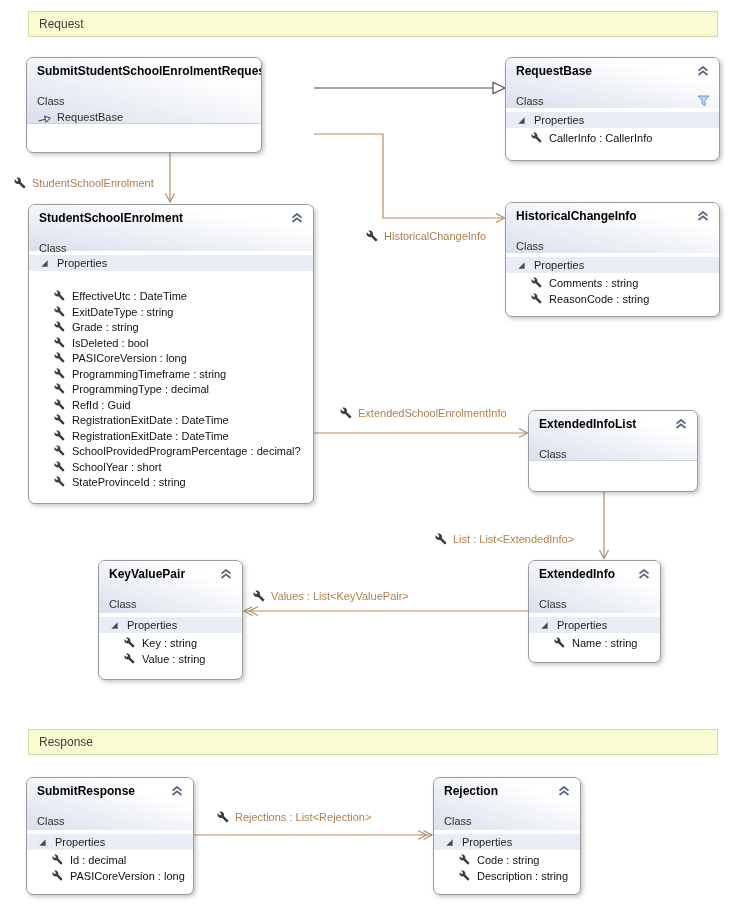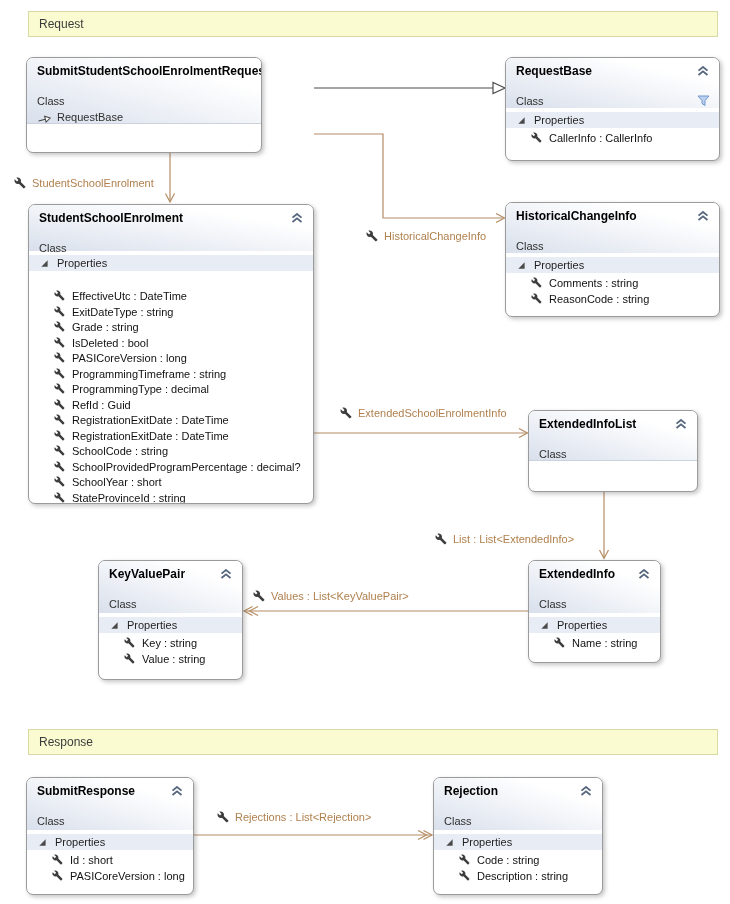--- a/index.html
+++ b/index.html
@@ -221,26 +221,20 @@
     <span class="prop-text">RegistrationExitDate : DateTime</span>
   </div>
 
   <div class="prop">
     <svg class="wr" width="11" height="11" viewBox="0 0 24 24">
               <path fill="#3d3d3d" d="M22.7 19l-9.1-9.1c.9-2.3.4-5-1.5-6.9-2-2-5-2.4-7.4-1.3L9 6 6 9 1.6 4.7C.4 7.1.9 10.1 2.9 12.1c1.9 1.9 4.6 2.4 6.9 1.5l9.1 9.1c.4.4 1 .4 1.4 0l2.3-2.3c.5-.4.5-1.1.1-1.4z"></path>
             </svg>
     <span class="prop-text">RegistrationExitDate : DateTime</span>
   </div>
 
-  <div class="prop">
-    <svg class="wr" width="11" height="11" viewBox="0 0 24 24">
-              <path fill="#3d3d3d" d="M22.7 19l-9.1-9.1c.9-2.3.4-5-1.5-6.9-2-2-5-2.4-7.4-1.3L9 6 6 9 1.6 4.7C.4 7.1.9 10.1 2.9 12.1c1.9 1.9 4.6 2.4 6.9 1.5l9.1 9.1c.4.4 1 .4 1.4 0l2.3-2.3c.5-.4.5-1.1.1-1.4z"></path>
-            </svg>
-    <span class="prop-text">SchoolCode : string</span>
-  </div>
 
   <div class="prop">
     <svg class="wr" width="11" height="11" viewBox="0 0 24 24">
               <path fill="#3d3d3d" d="M22.7 19l-9.1-9.1c.9-2.3.4-5-1.5-6.9-2-2-5-2.4-7.4-1.3L9 6 6 9 1.6 4.7C.4 7.1.9 10.1 2.9 12.1c1.9 1.9 4.6 2.4 6.9 1.5l9.1 9.1c.4.4 1 .4 1.4 0l2.3-2.3c.5-.4.5-1.1.1-1.4z"></path>
             </svg>
     <span class="prop-text">SchoolProvidedProgramPercentage : decimal?</span>
   </div>
 
   <div class="prop">
     <svg class="wr" width="11" height="11" viewBox="0 0 24 24">
@@ -400,34 +394,34 @@
         <svg class="tri" width="9" height="9" viewBox="0 0 10 10">
             <polygon points="8.5,1.5 8.5,8.5 1.5,8.5" fill="#4a4a4a"></polygon>
           </svg>
         <span>Properties</span>
       </div>
       <div class="rows">
   <div class="prop">
     <svg class="wr" width="11" height="11" viewBox="0 0 24 24">
               <path fill="#3d3d3d" d="M22.7 19l-9.1-9.1c.9-2.3.4-5-1.5-6.9-2-2-5-2.4-7.4-1.3L9 6 6 9 1.6 4.7C.4 7.1.9 10.1 2.9 12.1c1.9 1.9 4.6 2.4 6.9 1.5l9.1 9.1c.4.4 1 .4 1.4 0l2.3-2.3c.5-.4.5-1.1.1-1.4z"></path>
             </svg>
-    <span class="prop-text">Id : short</span>
+    <span class="prop-text">Id : decimal</span>
   </div>
 
   <div class="prop">
     <svg class="wr" width="11" height="11" viewBox="0 0 24 24">
               <path fill="#3d3d3d" d="M22.7 19l-9.1-9.1c.9-2.3.4-5-1.5-6.9-2-2-5-2.4-7.4-1.3L9 6 6 9 1.6 4.7C.4 7.1.9 10.1 2.9 12.1c1.9 1.9 4.6 2.4 6.9 1.5l9.1 9.1c.4.4 1 .4 1.4 0l2.3-2.3c.5-.4.5-1.1.1-1.4z"></path>
             </svg>
     <span class="prop-text">PASICoreVersion : long</span>
   </div>
 </div>
     </div>
   </div>
 
-  <div class="cls" style="left:433px;top:777px;width:170px;height:118px">
+  <div class="cls" style="left:433px;top:777px;width:148px;height:118px">
     <div class="hdr" style="height:52px">
       <div class="ttl-row">
         <span class="ttl">Rejection</span>
         <svg class="chev" width="12" height="10" viewBox="0 0 12 10">
             <g stroke="#55657c" stroke-width="1.8" fill="none">
               <polyline points="1.5,4.6 6,1 10.5,4.6"></polyline>
               <polyline points="1.5,9 6,5.4 10.5,9"></polyline>
             </g>
           </svg>
       </div>

